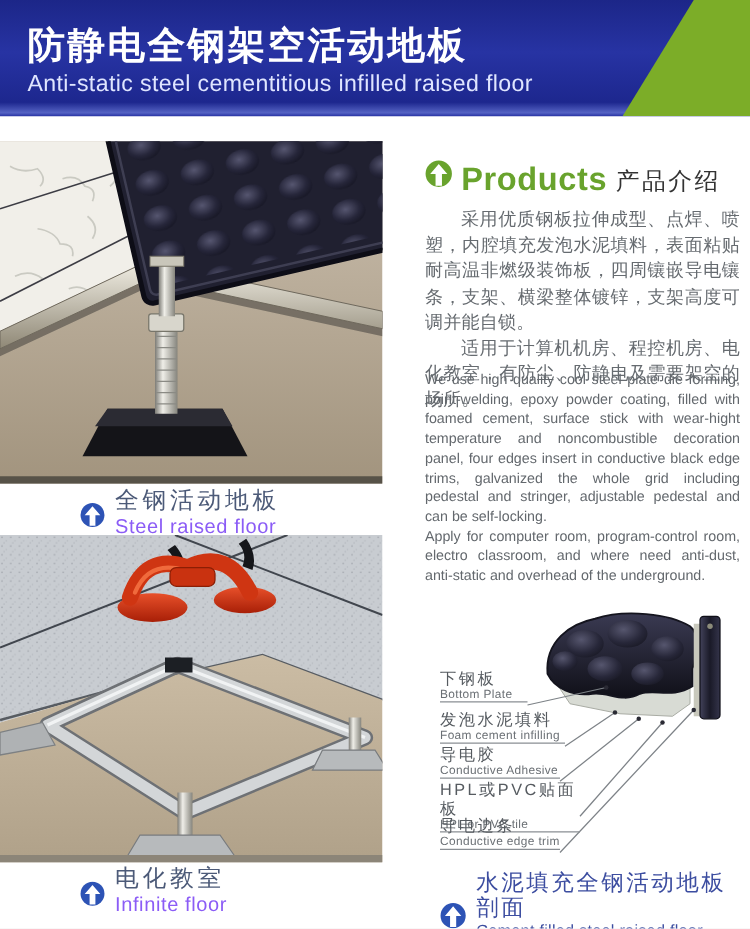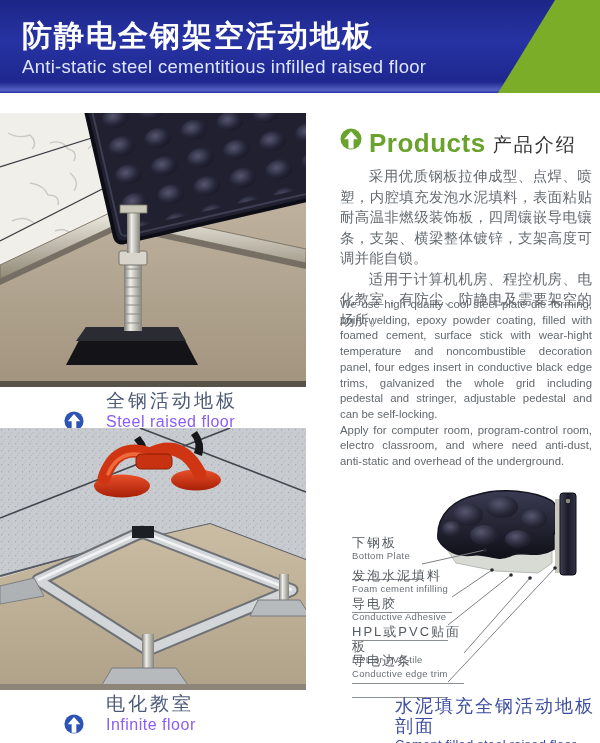--- a/index.html
+++ b/index.html
@@ -12,21 +12,21 @@
   .hdr-green{position:absolute;right:0;top:0;width:130px;height:93px;
        background:#7cad28;clip-path:polygon(85px 0,130px 0,130px 93px,28px 93px);}
   .hdr-title{position:absolute;left:22px;top:16px;color:#ffffff;font-size:30px;font-weight:bold;letter-spacing:2px;}
   .hdr-sub{position:absolute;left:22px;top:56px;color:#dfe5ff;font-size:18.5px;letter-spacing:.3px;}
 
   
   .photo{position:absolute;left:0;width:306px;display:block;}
   .photo1{top:113px;height:274px;}
   .photo2{top:428px;height:262px;}
 
-  .cap{position:absolute;display:flex;align-items:flex-end;gap:22px;}
+  .cap{position:absolute;display:flex;align-items:center;gap:8px;}
   .cap-ico{flex:0 0 auto;margin-top:2px;}
   .cap-zh{font-size:19px;letter-spacing:3px;color:#4c5a78;line-height:20px;}
   .cap-en{font-size:16px;color:#8b5cf6;letter-spacing:.5px;margin-top:2px;}
   .cap1{left:64px;top:391px;}
   .cap2{left:64px;top:694px;}
 
   
   .rcol{position:absolute;left:340px;top:0;width:252px;height:743px;}
   .prod-head{position:absolute;left:0;top:128px;display:flex;align-items:flex-start;gap:7px;}
   .prod-en{font-size:26px;font-weight:bold;color:#69a32d;letter-spacing:.5px;}
@@ -35,21 +35,21 @@
   .zh-body{position:absolute;left:0;top:166px;width:252px;font-size:14.4px;line-height:20.5px;
            color:#666b70;text-align:justify;letter-spacing:.2px;}
   .zh-body p{margin:0;text-indent:2em;}
   .en-body{position:absolute;left:0;top:297px;width:252px;font-size:11.4px;line-height:15.7px;
            color:#63686d;text-align:justify;}
   .en-body p{margin:0;}
 
   
   .diag{position:absolute;left:0;top:483px;width:252px;height:210px;}
   .diag svg{position:absolute;left:0;top:0;}
-  .dlabel{position:absolute;border-bottom:1px solid #8a8f94;padding-bottom:18px;}
+  .dlabel{position:absolute;border-bottom:1px solid #8a8f94;padding-bottom:0;}
   .dzh{font-size:13px;color:#565b60;letter-spacing:2px;line-height:15px;}
   .den{font-size:9.5px;color:#6a6f74;line-height:11px;letter-spacing:.3px;}
   .dl1{left:12px;top:52px;width:70px;}
   .dl2{left:12px;top:85px;width:100px;}
   .dl3{left:12px;top:113px;width:96px;}
   .dl4{left:12px;top:141px;width:112px;}
   .dl5{left:12px;top:170px;width:96px;}
 
   .cap3{left:352px;top:696px;}
   .cap3 .cap-zh{font-size:18px;color:#3c4da0;letter-spacing:2px;}

